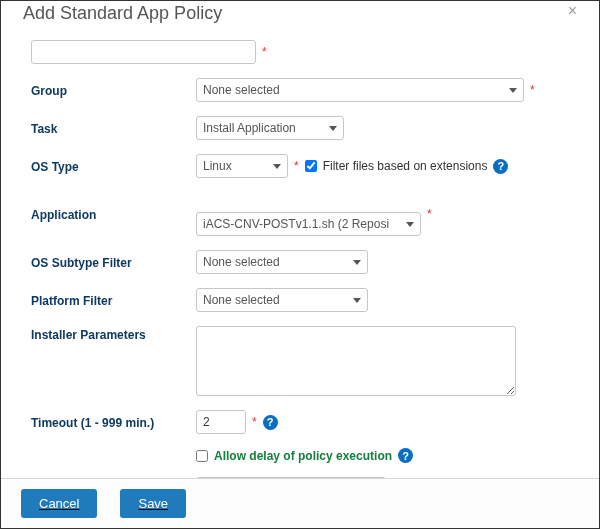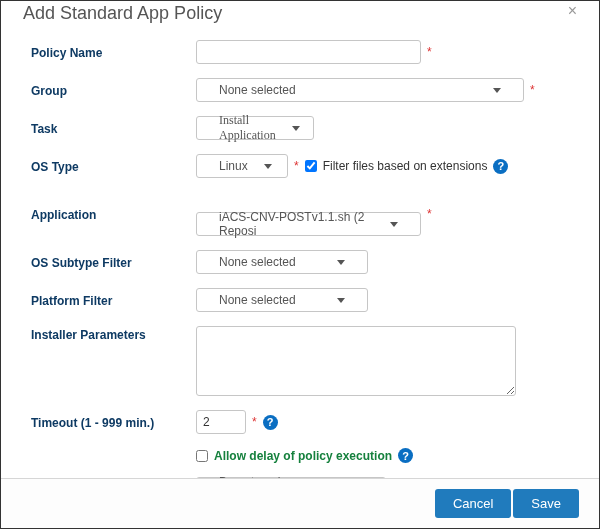--- a/index.html
+++ b/index.html
@@ -12,56 +12,55 @@
 
   .form { padding: 6px 22px 0 30px; }
   .row { display: flex; align-items: center; margin-bottom: 14px; }
   .row.tall { align-items: flex-start; }
   .lbl { width: 165px; font-size: 12px; font-weight: 700; color: #0e3a63; padding-top: 2px; }
   .ctl { flex: 1; display: flex; align-items: center; gap: 6px; }
 
   .txt { height: 24px; border: 1px solid #c6c6c6; border-radius: 3px; padding: 2px 6px; font-size: 12px; color: #333; background: #fff; }
   .txt.wide { width: 225px; }
   .txt.xs  { width: 50px; }
-  .sel { height: 24px; border: 1px solid #c6c6c6; border-radius: 3px; padding: 2px 22px; background: #fff; font-size: 12px; color: #555; display: flex; align-items: center; justify-content: space-between; gap: 16px; cursor: pointer; }
+  .sel { height: 24px; border: 1px solid #c6c6c6; border-radius: 3px; padding: 2px 6px; background: #fff; font-size: 12px; color: #555; display: flex; align-items: center; justify-content: space-between; gap: 16px; cursor: pointer; }
   .sel .caret { border-left: 4px solid transparent; border-right: 4px solid transparent; border-top: 5px solid #555; }
   .sel.w-full { width: 328px; }
   .sel.w-md  { width: 172px; }
-  .sel.w-sm  { width: 118px; font-family: Liberation Serif, serif; }
+  .sel.w-sm  { width: 148px; }
   .sel.w-sel { width: 92px; }
   .sel.w-app { width: 225px; margin-top: 20px; }
   .sel.w-apply{ width: 190px; }
 
   .req { color: #d33; font-size: 12px; }
 
   .cb { width: 12px; height: 12px; }
   .cb-lbl { color: #333; font-size: 12px; }
 
   .ta { width: 320px; height: 70px; border: 1px solid #c6c6c6; border-radius: 3px; resize: both; font-size: 12px; padding: 4px; }
 
   .help { width: 15px; height: 15px; border-radius: 50%; background: #0a6ec2; color: #fff; font-size: 11px; font-weight: 700; display: inline-flex; align-items: center; justify-content: center; cursor: pointer; }
   .help::before{ content:"?"; }
 
-  .footer { position: absolute; bottom: 0; left: 0; right: 0; border-top: 1px solid #d6d6d6; padding: 10px 20px; display: flex; justify-content: flex-end; gap: 2px; background:#fdfdfd;}
+  .footer { position: absolute; bottom: 0; left: 0; right: 0; border-top: 1px solid #d6d6d6; padding: 10px 20px; display: flex; justify-content: flex-start; gap: 23px; background:#fdfdfd;text-decoration:underline;}
   .btn { border: none; color: #fff; font-size: 13px; padding: 7px 18px; border-radius: 3px; cursor: pointer; }
   .btn.cancel { background: #207bbd; }
   .btn.save   { background: #207bbd; }
 </style>
 </head>
 <body>
 
 <div class="header">
   <div class="title">Add Standard App Policy</div>
   <div class="close">×</div>
 </div>
 
 <div class="form">
 
   <div class="row">
-    <div class="lbl">Policy Name</div>
     <div class="ctl">
       <input class="txt wide" type="text" value="" style="">
       <span class="req">*</span>
     </div>
   </div>
 
   <div class="row">
     <div class="lbl">Group</div>
     <div class="ctl">
       <div class="sel w-full">

